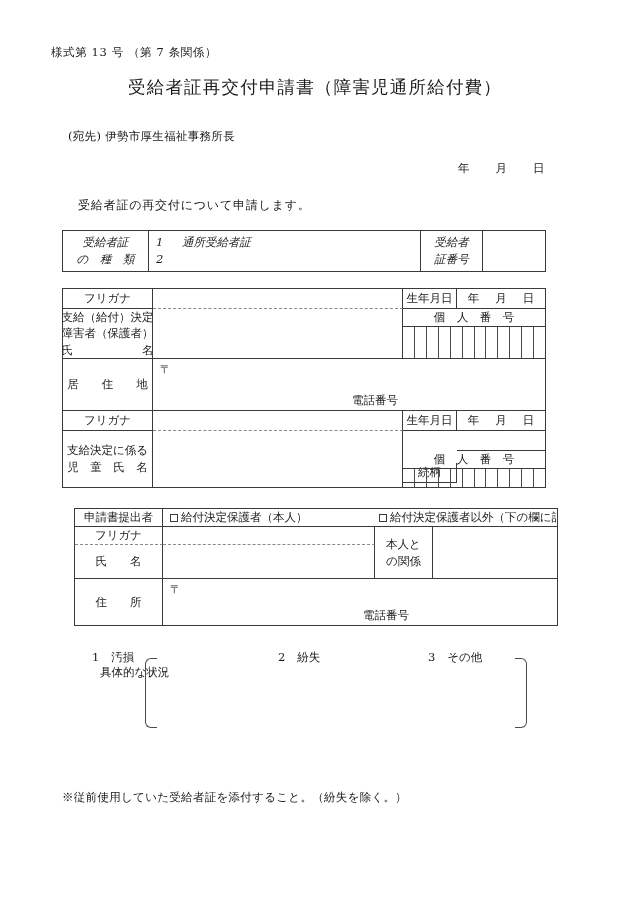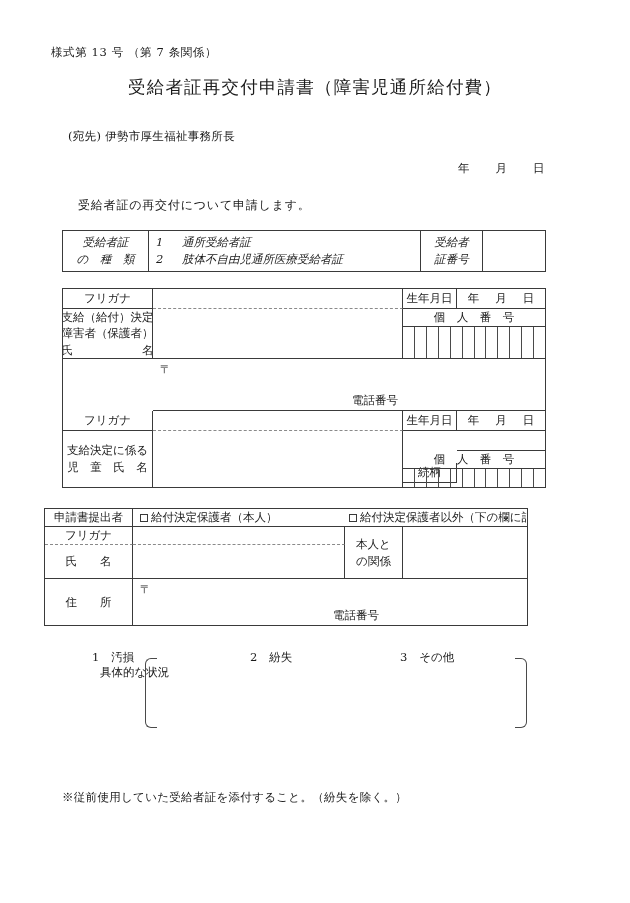--- a/index.html
+++ b/index.html
@@ -118,21 +118,21 @@
     display: flex;
   }
   .numrow .nb {
     flex: 1 1 0;
     border-left: 1px solid #4a4a4a;
     box-sizing: border-box;
   }
   .numrow .nb:first-child { border-left: none; }
 
   
-  #t3 { left: 44px; top: 508px; width: 484px; height: 118px; }
+  #t3 { left: 74px; top: 508px; width: 484px; height: 118px; }
   #t3 .L  { left: 0;   width: 88px; }
   #t3 .M  { left: 88px; width: 212px; }
   #t3 .RL { left: 300px; width: 58px; }
   #t3 .RV { left: 358px; width: 124px; }
   .chk-row { display: flex; white-space: nowrap; align-items: center; }
   .chkbox {
     display: inline-block;
     width: 8px; height: 8px;
     border: 1px solid #3a3a3a;
     margin-right: 3px;
@@ -146,21 +146,21 @@
   #t4 .M { left: 78px; width: 404px; height: 92px; }
   .reason-opts {
     position: absolute;
     left: 92px; top: 650px;
     width: 420px;
     display: flex;
     font-size: 11.5px;
     white-space: nowrap;
   }
   .reason-opts .o1 { width: 158px; }
-  .reason-opts .o2 { width: 150px; }
+  .reason-opts .o2 { width: 150px; margin-left: 28px; }
   .reason-opts .onum { margin-right: 12px; }
   .reason-sub {
     position: absolute;
     left: 100px; top: 665px;
     font-size: 11.5px;
     white-space: nowrap;
   }
   .brk {
     position: absolute;
     width: 12px;
@@ -205,21 +205,20 @@
       <div>受給者証</div>
       <div>の　種　類</div>
     </div>
     <div class="cell c-opts br vcol-l lh pad-l">
       <div class="opt-row">
         <span class="opt-num">1</span>
         <span>通所受給者証</span>
       </div>
       <div class="opt-row">
         <span class="opt-num">2</span>
-        <span>肢体不自由児通所医療受給者証</span>
       </div>
     </div>
     <div class="cell c-no-lab br vcol lh nowrap">
       <div>受給者</div>
       <div>証番号</div>
     </div>
     <div class="cell c-no-val lft pad-l"></div>
   </div>
 
   <div class="tbl" id="t2">
@@ -250,20 +249,21 @@
         <div class="nb"></div>
         <div class="nb"></div>
         <div class="nb"></div>
         <div class="nb"></div>
         <div class="nb"></div>
         <div class="nb"></div>
         <div class="nb"></div>
         <div class="nb"></div>
       </div>
 
+    <div class="cell L br bb ctr" style="top:70px;height:52px;">居　　住　　地</div>
     <div class="cell bb" style="left:90px;top:70px;width:392px;height:52px;display:block;">
       <div class="postal" style="position:absolute;left:7px;top:3px;">〒</div>
       <div style="position:absolute;left:24px;top:3px;font-size:11.5px;"></div>
       <div class="tel-label" style="left:199px;bottom:2px;">電話番号</div>
     </div>
 
     <div class="cell L ctr br bb" style="top:122px;height:20px;">フリガナ</div>
     <div class="cell M bb-dot br lft pad-l" style="top:122px;height:20px;"></div>
     <div class="cell R1 ctr br bb" style="top:122px;height:20px;">生年月日</div>
     <div class="cell R2 ctr bb" style="top:122px;height:20px;white-space:nowrap;">

